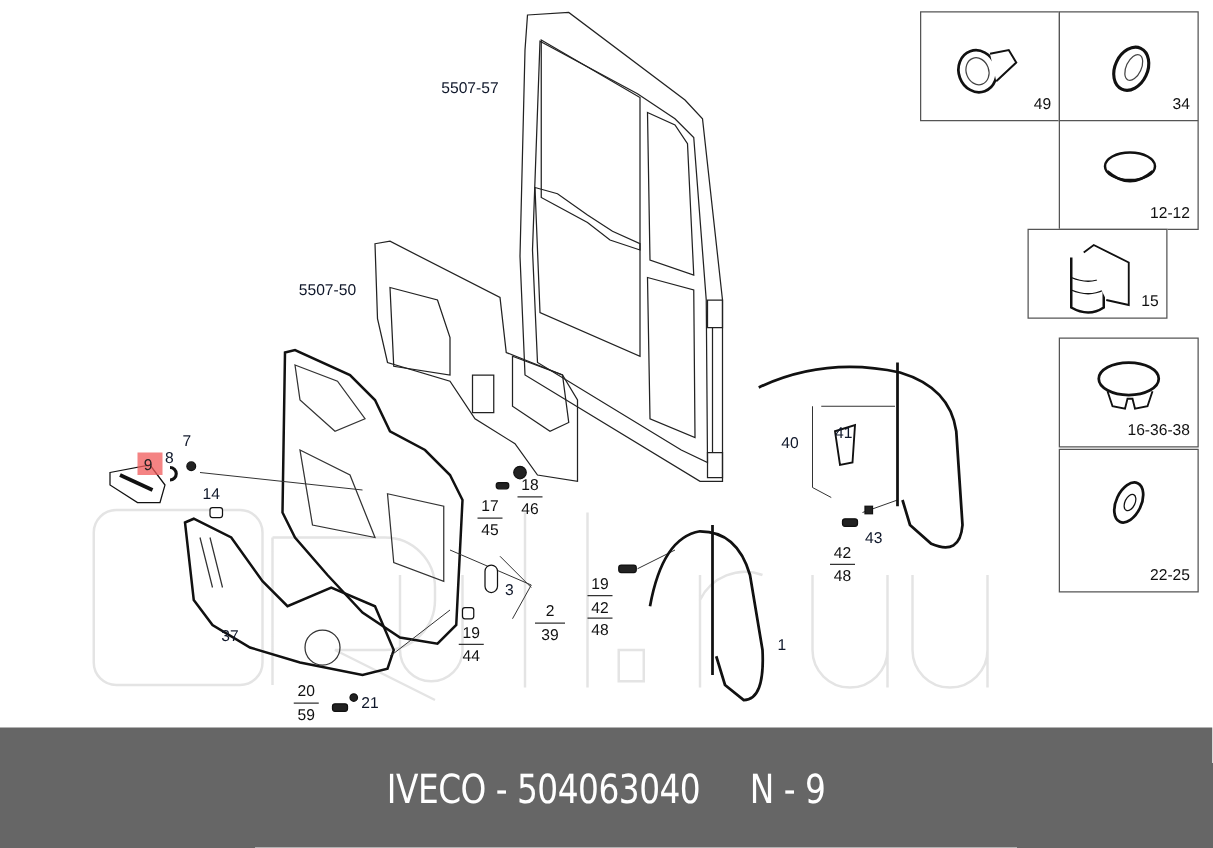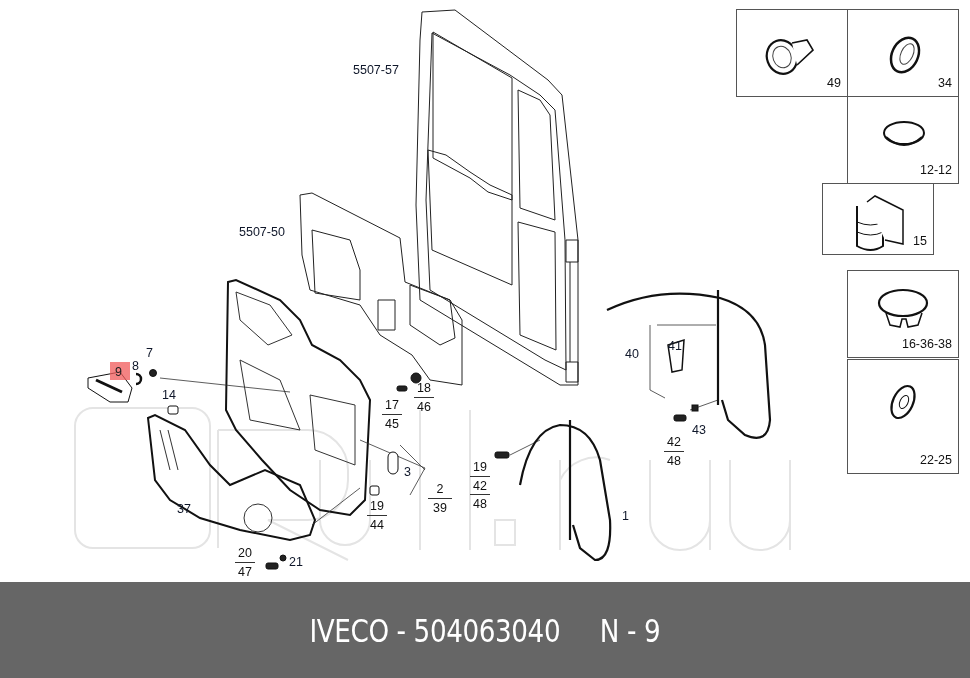--- a/index.html
+++ b/index.html
@@ -131,21 +131,21 @@
   <div class="frac" style="left:367px;top:500px;">
     <span class="top">19</span>
     <span class="bot">44</span>
   </div>
   <div class="frac" style="left:428px;top:483px;width:24px;">
     <span class="top">2</span>
     <span class="bot">39</span>
   </div>
   <div class="frac" style="left:235px;top:547px;">
     <span class="top">20</span>
-    <span class="bot">47</span>
+    <span class="bot">59</span>
   </div>
   <div class="frac" style="left:664px;top:436px;">
     <span class="top">42</span>
     <span class="bot">48</span>
   </div>
   <div class="frac" style="left:470px;top:461px;">
     <span class="top">19</span>
     <span class="top" style="padding-top:3px;">42</span>
     <span class="bot">48</span>
   </div>

